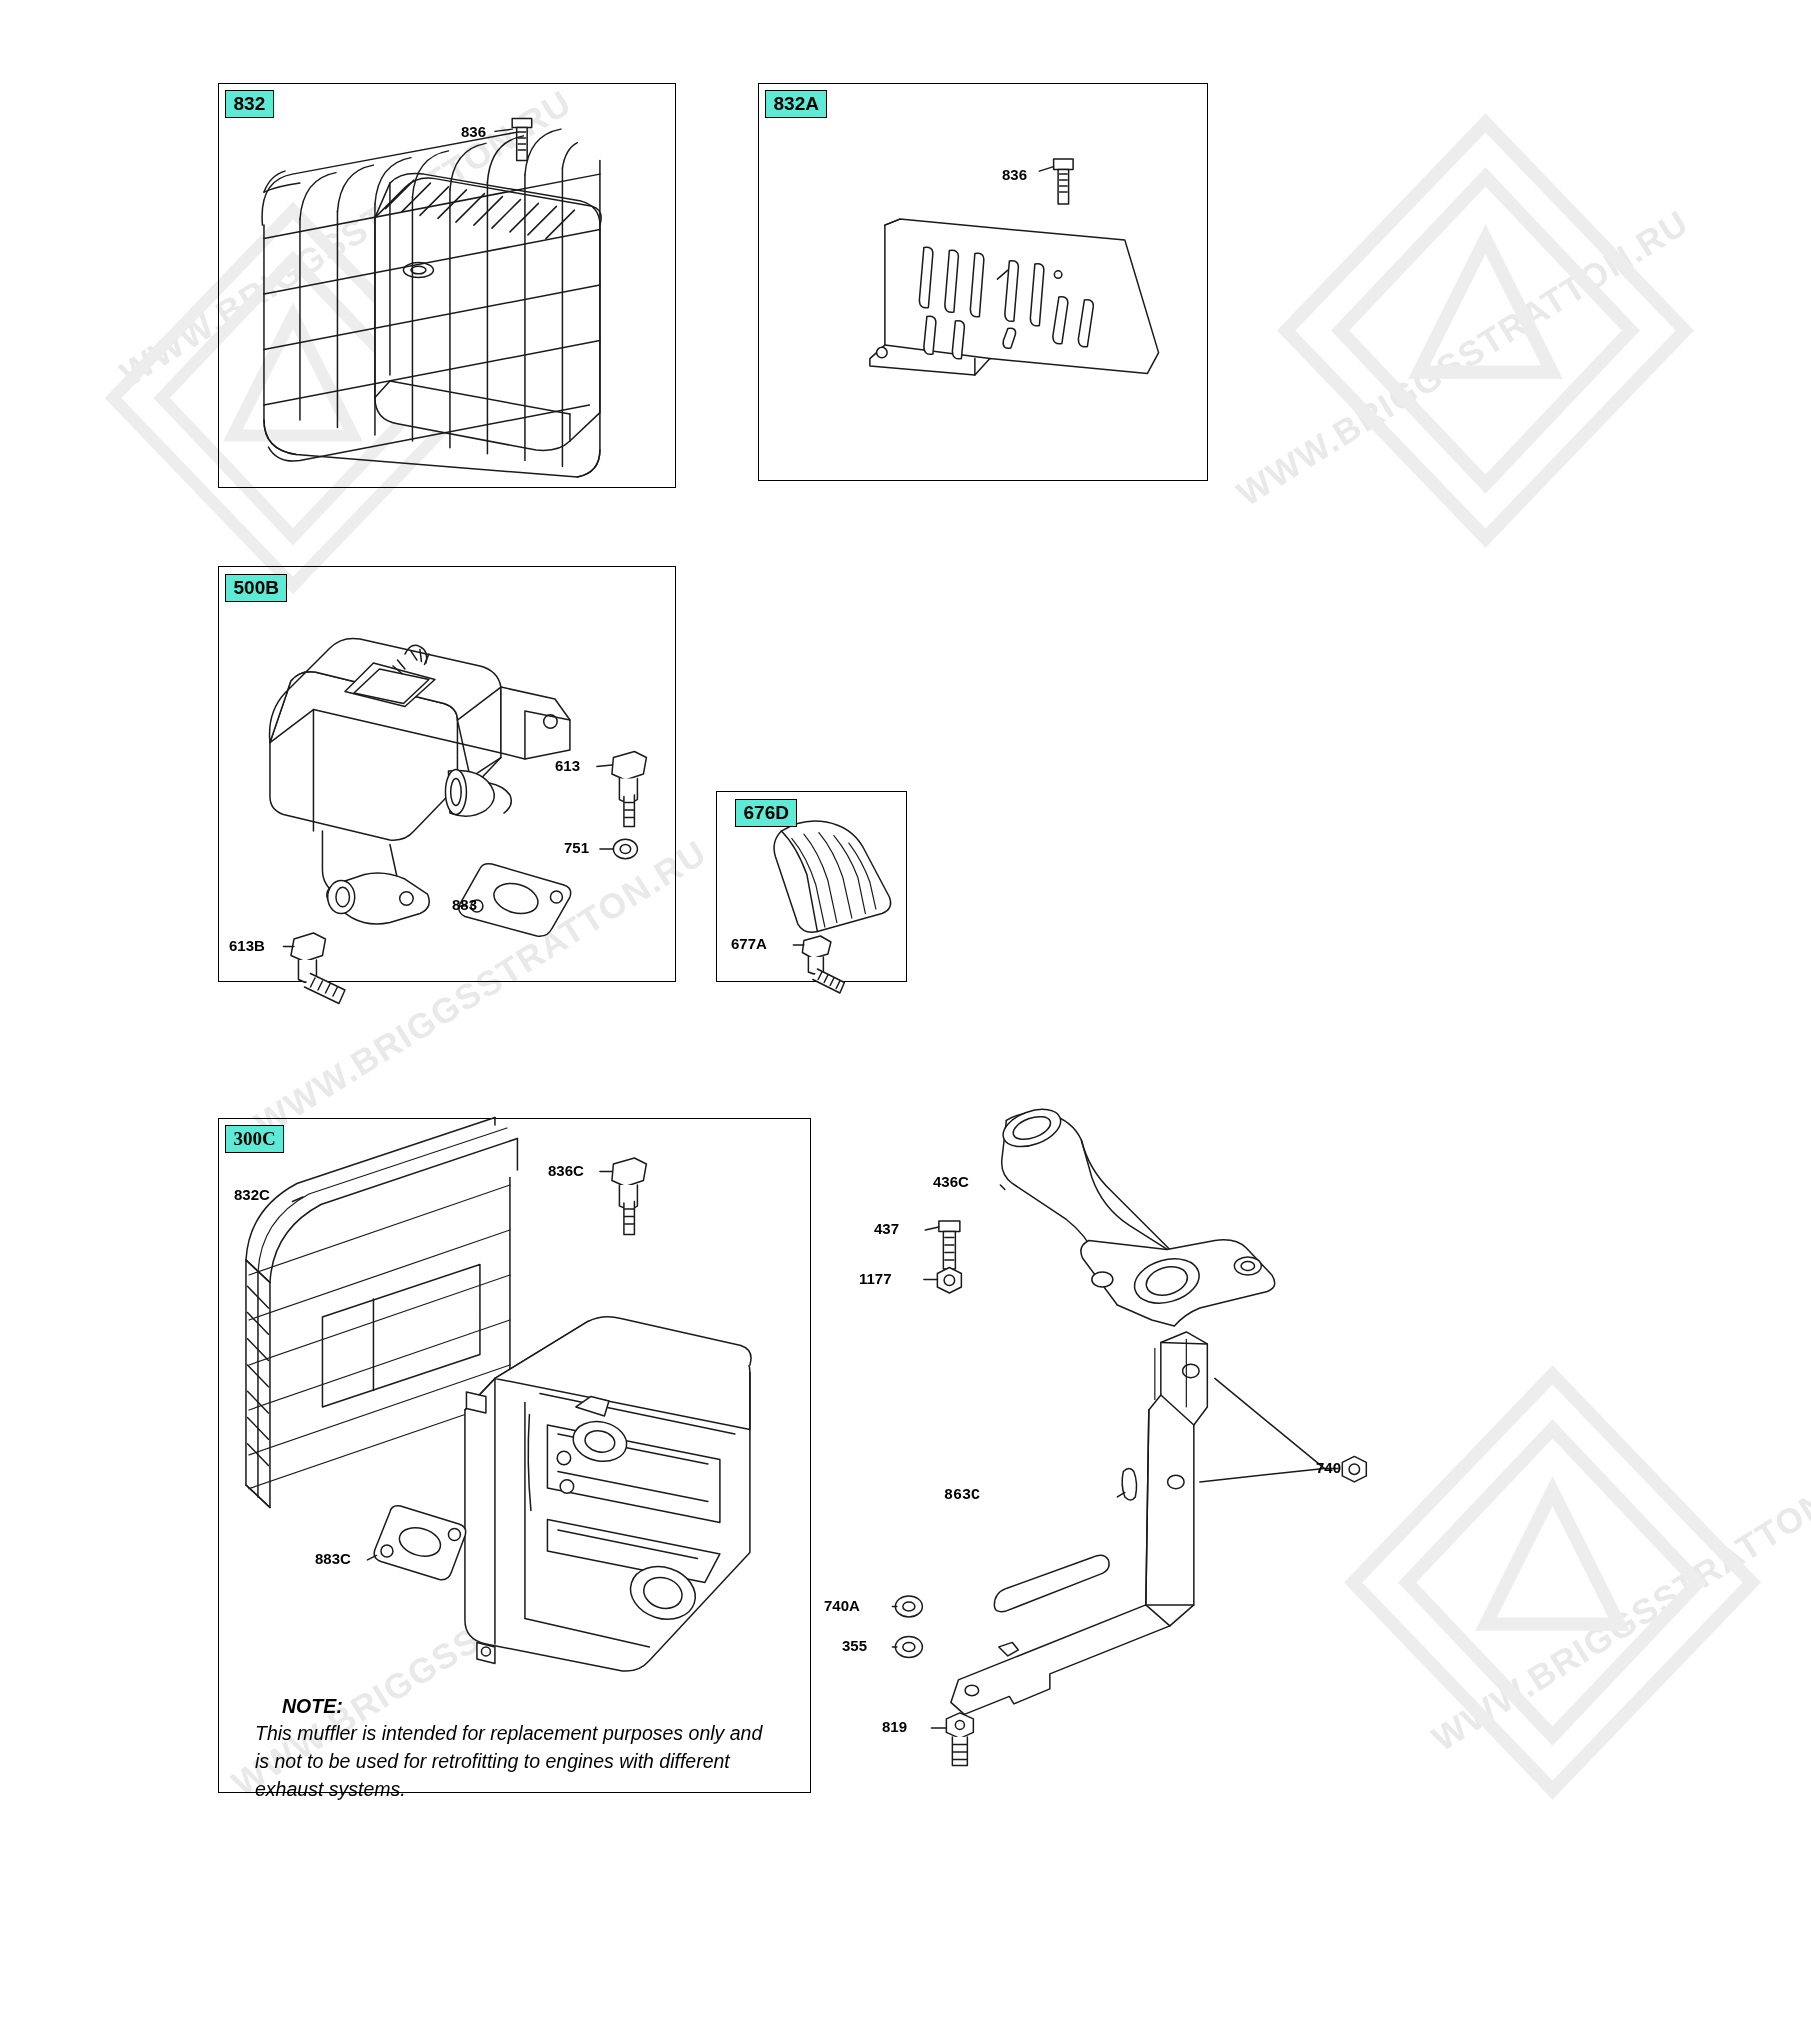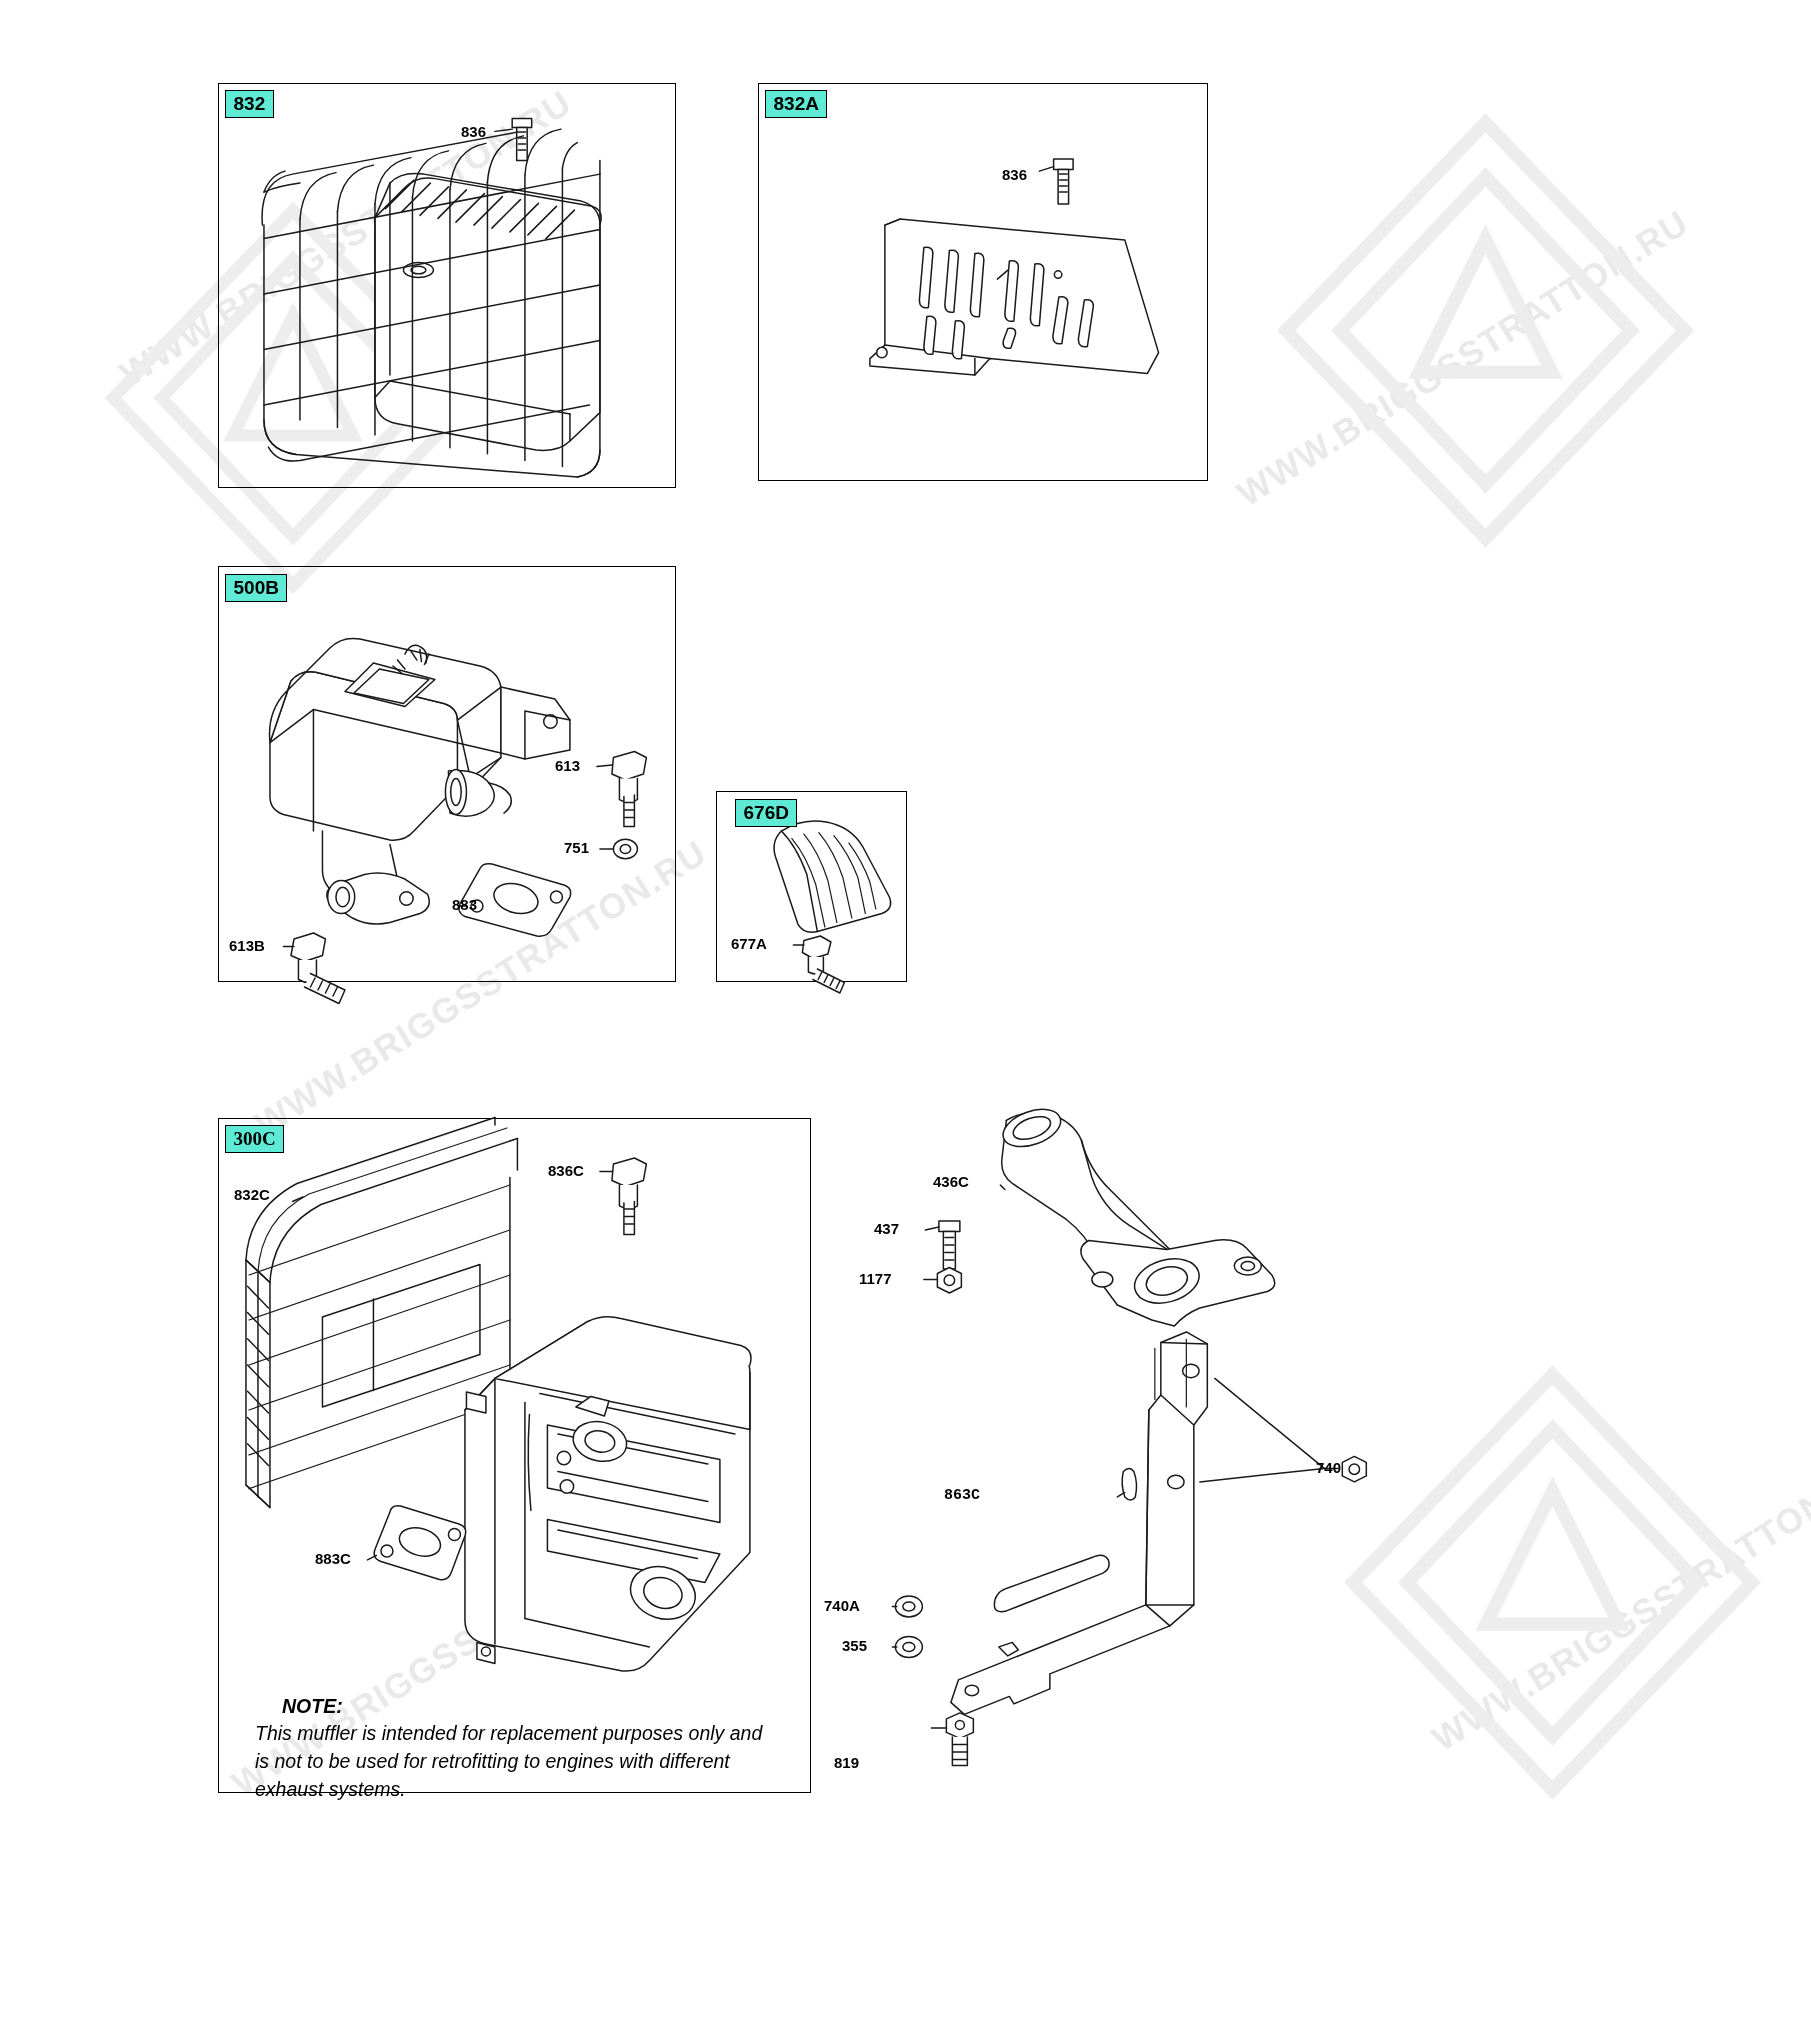--- a/index.html
+++ b/index.html
@@ -528,19 +528,19 @@
 <div class="lbl" style="left:548px; top:1163px;">836C</div>
 <div class="lbl" style="left:315px; top:1551px;">883C</div>
 
 <div class="lbl" style="left:933px; top:1174px;">436C</div>
 <div class="lbl" style="left:874px; top:1221px;">437</div>
 <div class="lbl" style="left:859px; top:1271px;">1177</div>
 <div class="lbl" style="left:1316px; top:1460px;">740</div>
 <div class="lbl" style="left:944px; top:1488px;font-family:Liberation Mono, monospace;">863C</div>
 <div class="lbl" style="left:824px; top:1598px;">740A</div>
 <div class="lbl" style="left:842px; top:1638px;">355</div>
-<div class="lbl" style="left:834px; top:1719px;margin-top:36px;">819</div>
+<div class="lbl" style="left:882px; top:1719px;">819</div>
 
 <div class="note" style="left:255px; top:1665px; width:525px;">
   <span style="font-weight:bold; font-style:italic;margin-left:27px;">NOTE:</span>
   <span>This muffler is intended for replacement purposes only and is not to be used for retrofitting to engines with different exhaust systems.</span>
 </div>
 
 
 </body></html>

